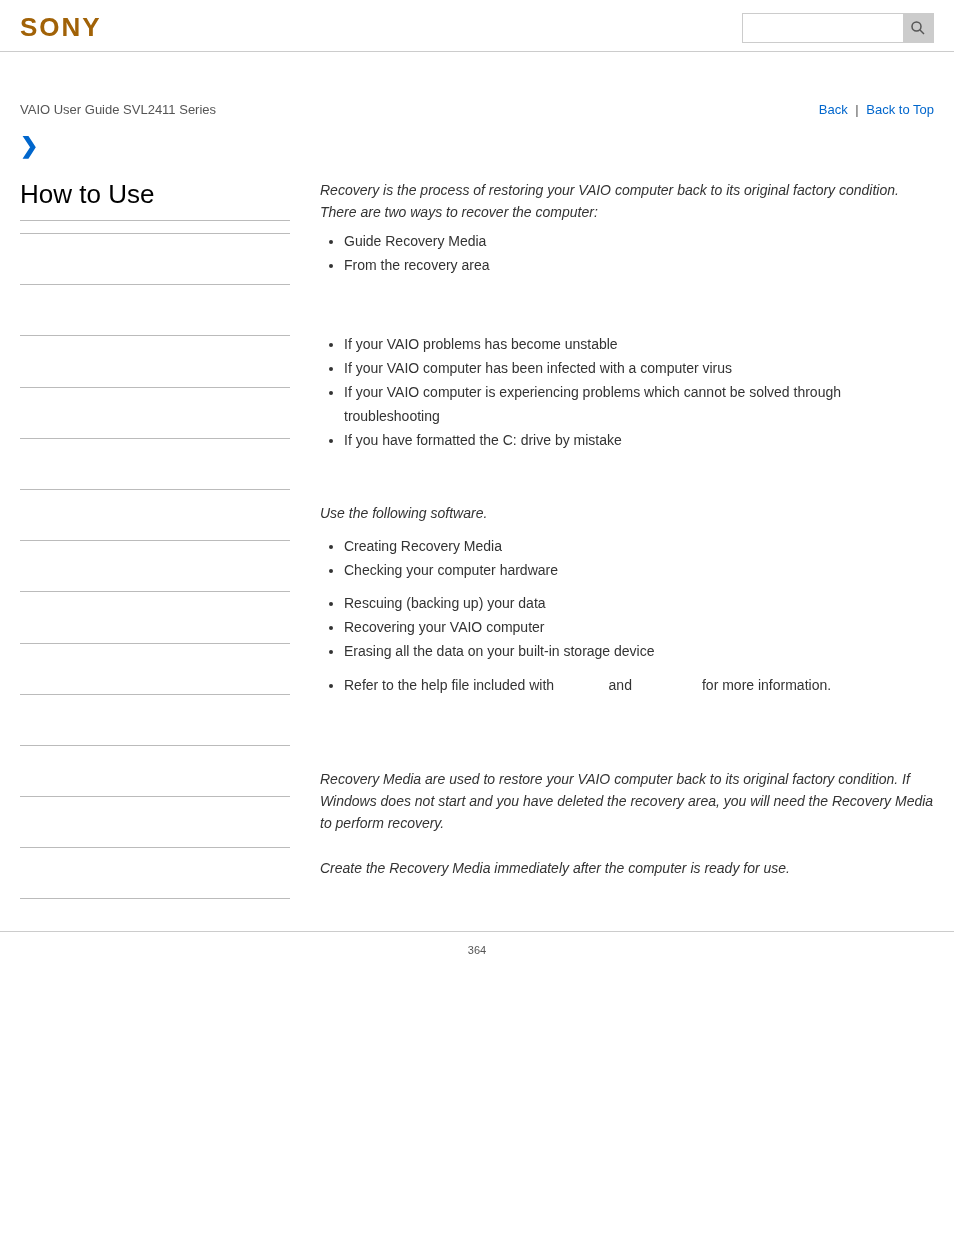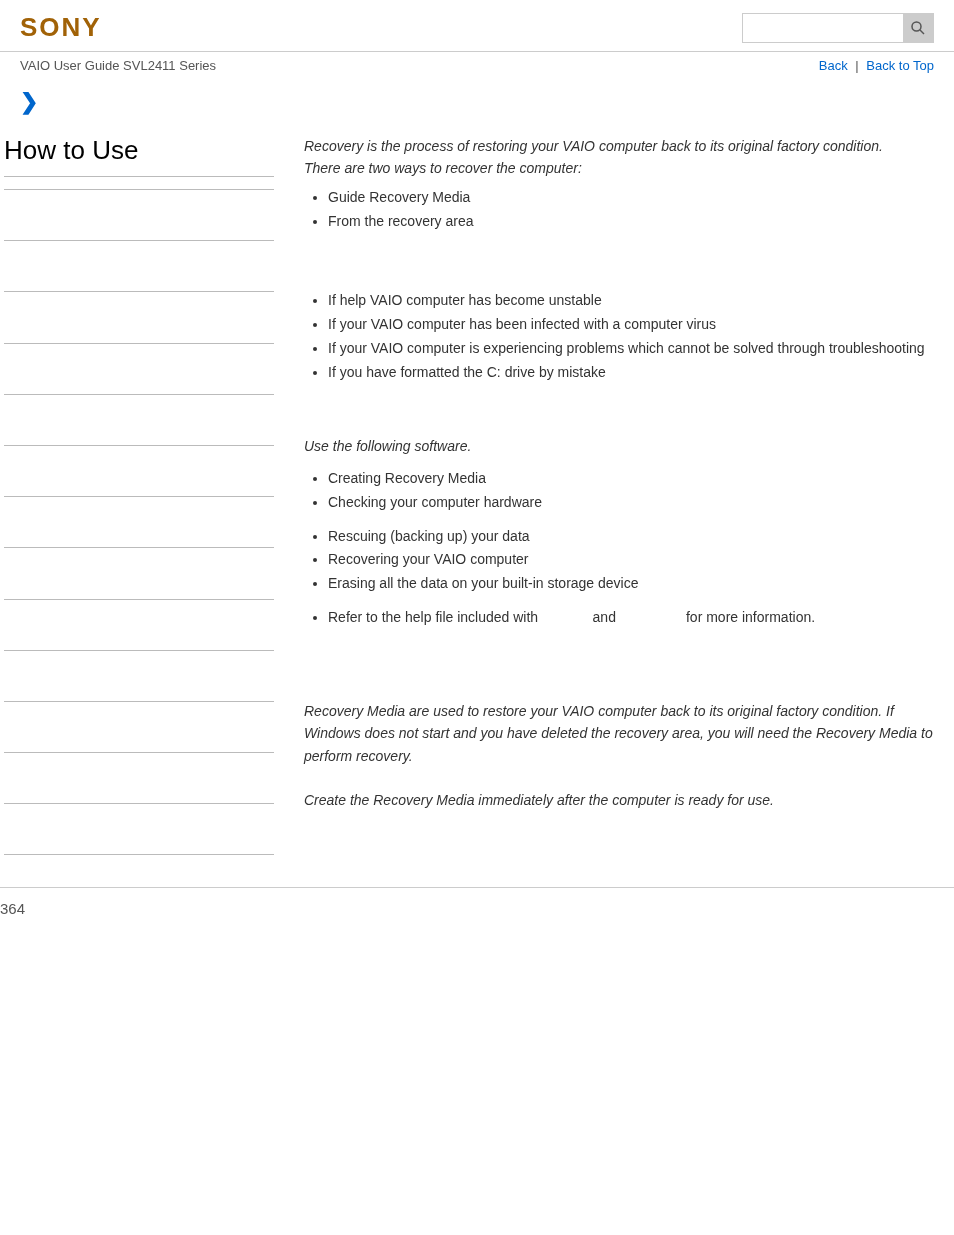--- a/index.html
+++ b/index.html
@@ -52,20 +52,21 @@
     }
 
     
     .sub-header {
       display: flex;
       align-items: center;
       justify-content: space-between;
       padding: 6px 20px;
       font-size: 13px;
       color: #555;
+      margin-top: 44px;
     }
     .nav-links a {
       color: #0066cc;
       text-decoration: none;
       font-size: 13px;
     }
     .nav-separator {
       color: #555;
       margin: 0 4px;
     }
@@ -74,21 +75,21 @@
     .breadcrumb-arrow {
       padding: 10px 20px 0 20px;
       color: #0066cc;
       font-size: 20px;
       font-weight: bold;
     }
 
     
     .main {
       display: flex;
-      padding: 0 4px;
+      padding: 0 20px;
     }
 
     
     .sidebar {
       width: 290px;
       min-width: 290px;
       padding-top: 20px;
       padding-right: 20px;
     }
     .sidebar-title {
@@ -134,22 +135,23 @@
       line-height: 1.7;
       color: #333;
     }
 
     .section-block {
       margin-bottom: 30px;
     }
 
     .page-footer {
       border-top: 1px solid #ccc;
-      padding: 12px 0;
-      font-size: 15px;
+      text-align: center;
+      padding: 12px 17px;
+      font-size: 11px;
       color: #555;
       margin-top: 20px;
     }
   </style>
 </head>
 <body>
 
 <div class="header">
   <div class="sony-logo">SONY</div>
   <div class="search-box">
@@ -217,21 +219,21 @@
       <ul class="content-list">
         <li>Guide Recovery Media</li>
         <li>From the recovery area</li>
       </ul>
     </div>
 
     <div style="height:20px;"></div>
 
     <div class="section-block">
       <ul class="content-list">
-        <li>If help VAIO computer has become unstable</li>
+        <li>If your VAIO problems has become unstable</li>
         <li>If your VAIO computer has been infected with a computer virus</li>
         <li>If your VAIO computer is experiencing problems which cannot be solved through troubleshooting</li>
         <li>If you have formatted the C: drive by mistake</li>
       </ul>
     </div>
 
     <div style="height:20px;"></div>
 
     <div class="section-block">
       <p class="content-text">Use the following software.</p>

